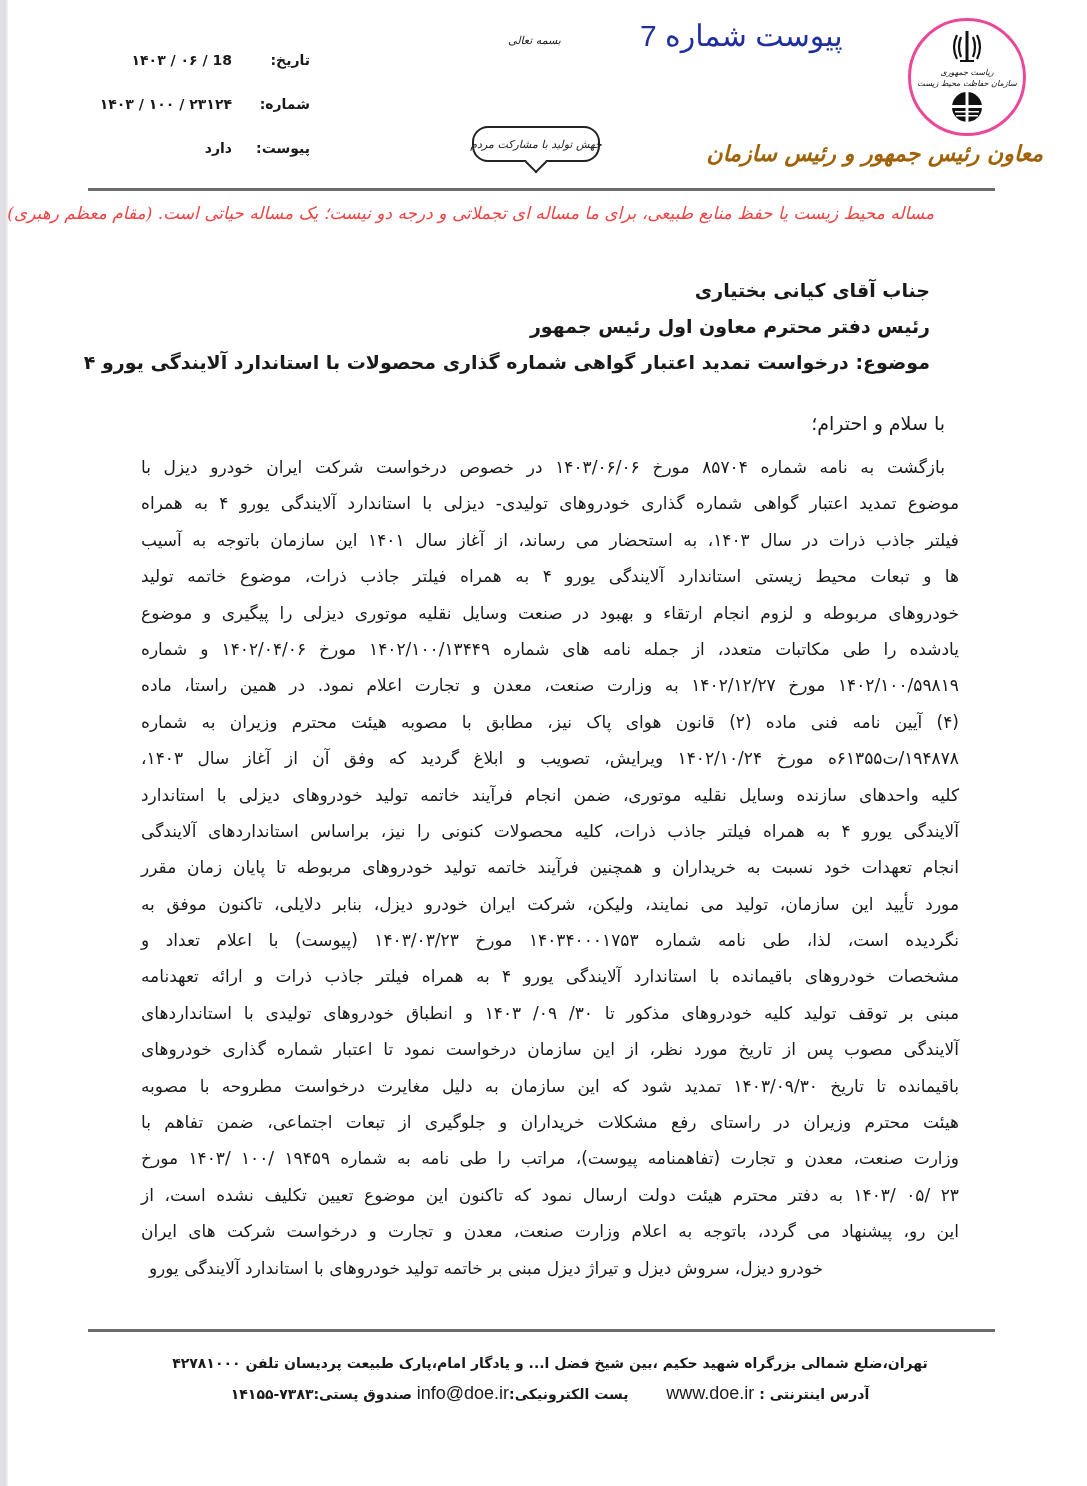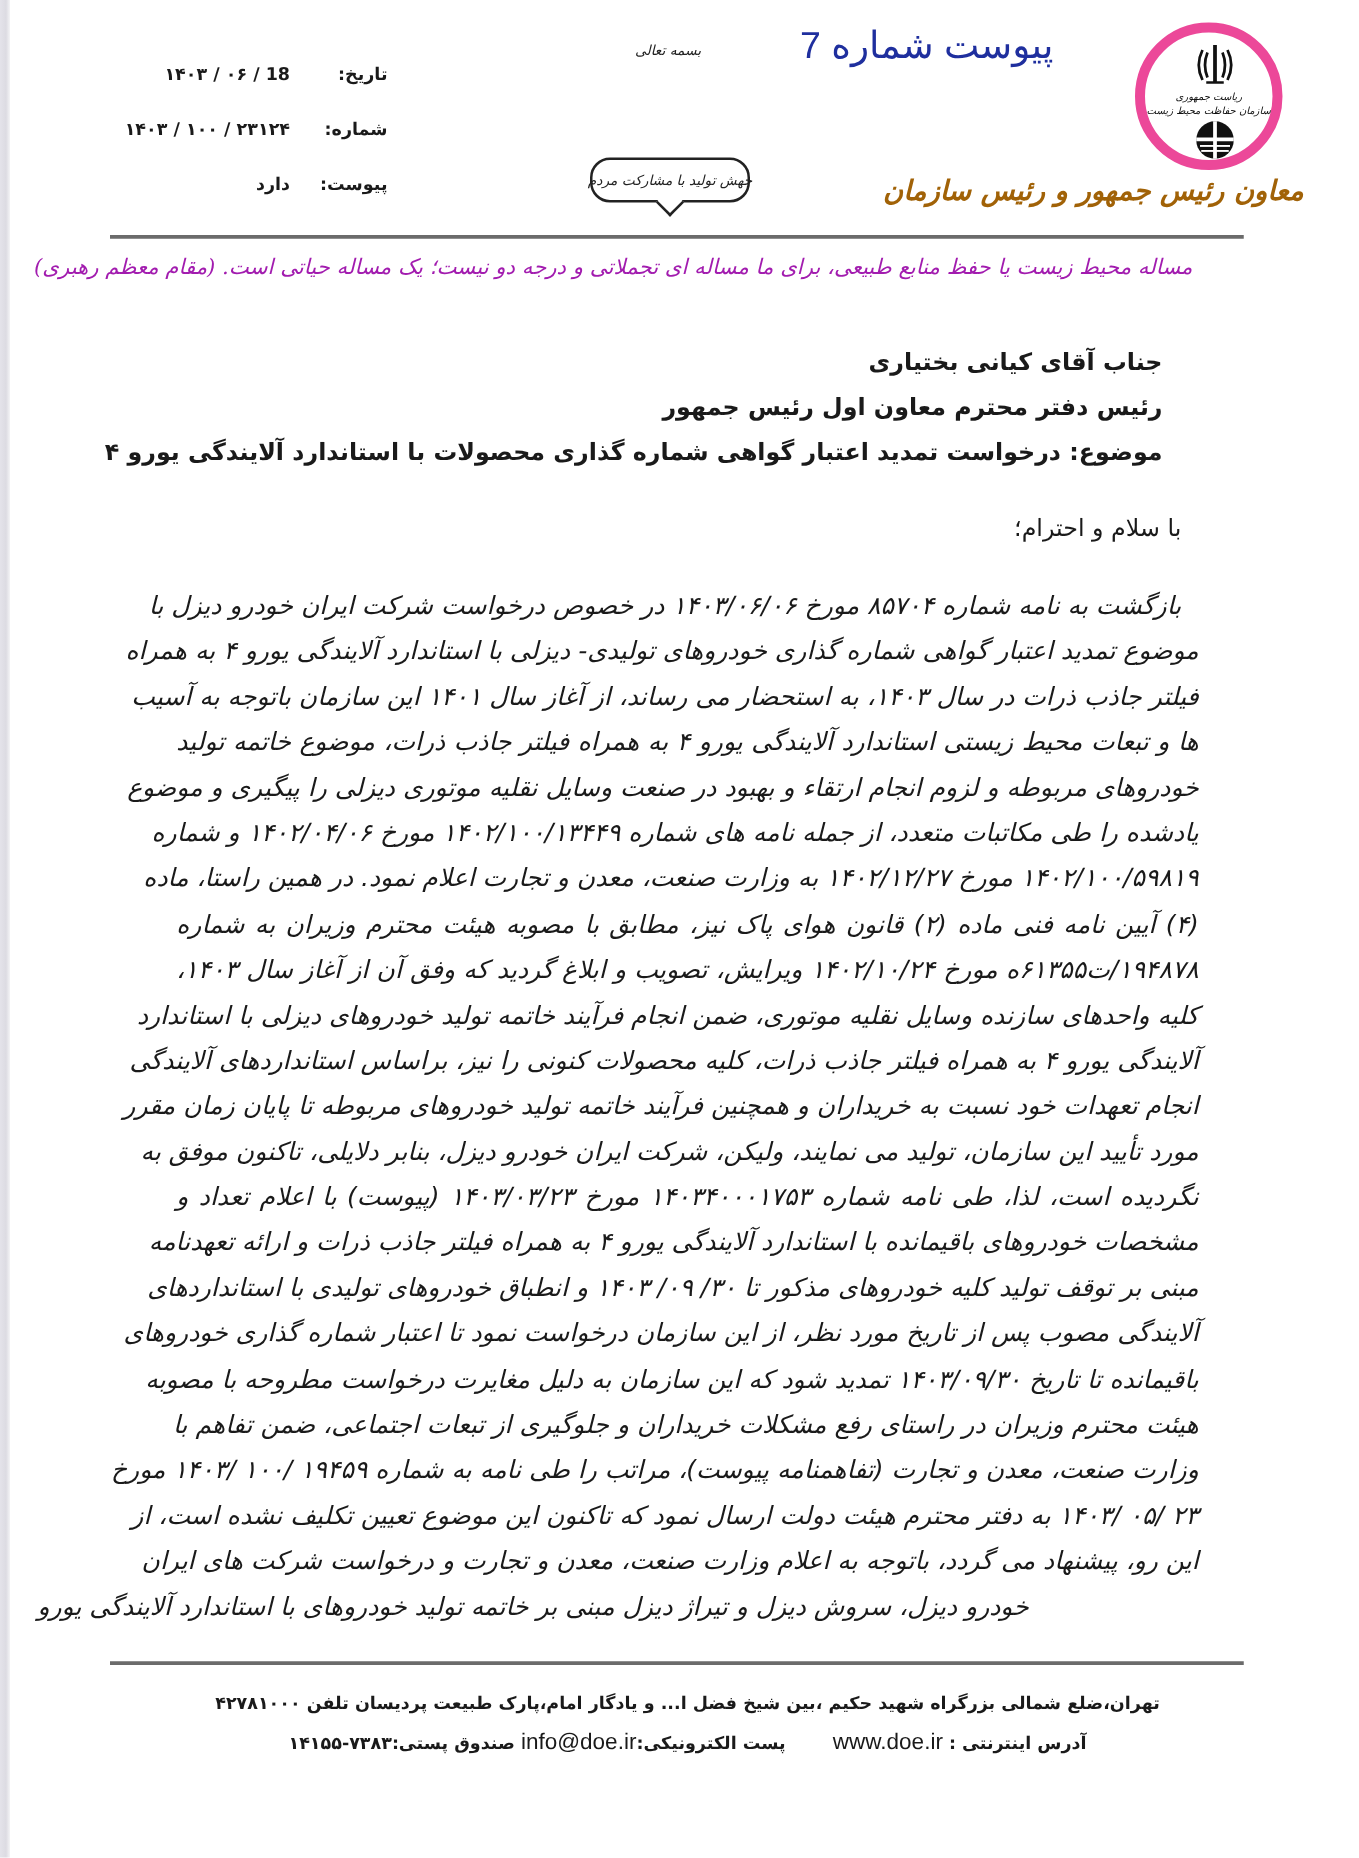--- a/index.html
+++ b/index.html
@@ -12,21 +12,21 @@
     }
     .left-edge {
       position: absolute; left: 0; top: 0; width: 8px; height: 1486px;
       background: linear-gradient(to right, #e4e3ea 0%, #dcdbe2 60%, #f4f4f6 100%);
     }
     .page { position: absolute; left: 0; top: 0; width: 1087px; height: 1486px; direction: rtl; }
 
     
     .emblem {
       position: absolute; left: 908px; top: 18px; width: 118px; height: 118px;
-      border: 8px solid #ec4899; border-radius: 50%; box-sizing: border-box;
+      border: 3px solid #ec4899; border-radius: 50%; box-sizing: border-box;
     }
     .emblem svg { position: absolute; left: 0; top: 0; }
     .emblem-text {
       position: absolute; width: 100%; top: 46px; text-align: center;
       font-size: 8px; line-height: 11px; color: #111; font-style: italic;
     }
     .org-name {
       position: absolute; right: 44px; top: 140px;
       font-family: "DejaVu Serif", "Liberation Serif", serif;
       font-size: 22px; font-weight: bold; font-style: italic; color: #a16207;
@@ -59,41 +59,41 @@
     .meta { position: absolute; top: 52px; left: 120px; width: 190px; }
     .meta-row { position: relative; height: 44px; font-size: 14px; font-weight: bold; }
     .meta-label { position: absolute; right: 0; top: 0; white-space: nowrap; }
     .meta-value { position: absolute; right: 78px; top: 0; white-space: nowrap; direction: ltr; font-weight: bold; }
 
     .rule { position: absolute; left: 88px; width: 907px; height: 3px; background: #6b6b6b; }
     .rule.top { top: 188px; }
     .rule.bottom { top: 1329px; }
 
     .quote {
-      position: absolute; left: 164px; width: 790px; top: 203px; text-align: right;
+      position: absolute; left: 144px; width: 790px; top: 203px; text-align: right;
       font-family: "DejaVu Serif", "Liberation Serif", serif; font-style: italic;
-      font-size: 17px; color: #a21caf; white-space: nowrap;
+      font-size: 17px; color: #ef4444; white-space: nowrap;
     }
 
     
     .addressee { position: absolute; right: 157px; top: 272px; }
     .addr-line {
       font-family: "DejaVu Sans", sans-serif;
       font-size: 19px; font-weight: bold; line-height: 36px; white-space: nowrap;
     }
     .greeting {
       position: absolute; right: 142px; top: 412px;
       font-size: 19px; white-space: nowrap;
     }
 
     
     .body-text {
-      position: absolute; right: 128px; top: 466px; width: 818px;
+      position: absolute; right: 128px; top: 449px; width: 818px;
       font-family: "DejaVu Sans", sans-serif;
-      font-size: 20px; line-height: 36.4px; text-align: justify; font-style: italic;
+      font-size: 17px; line-height: 36.4px; text-align: justify;
     }
     .body-line { display: block; white-space: nowrap; text-align-last: justify; height: 36.4px; }
     .body-line.first { padding-right: 14px; }
     .body-line.last { text-align-last: right; padding-right: 136px; }
 
     
     .footer { position: absolute; left: 150px; width: 800px; top: 1348px; text-align: center; }
     .footer-line { font-size: 14px; font-weight: bold; line-height: 30px; white-space: nowrap; }
     .footer-line .latin { font-family: "Liberation Sans", sans-serif; font-weight: normal; font-size: 18px; direction: ltr; unicode-bidi: embed; }
     .gap { display: inline-block; width: 28px; }

